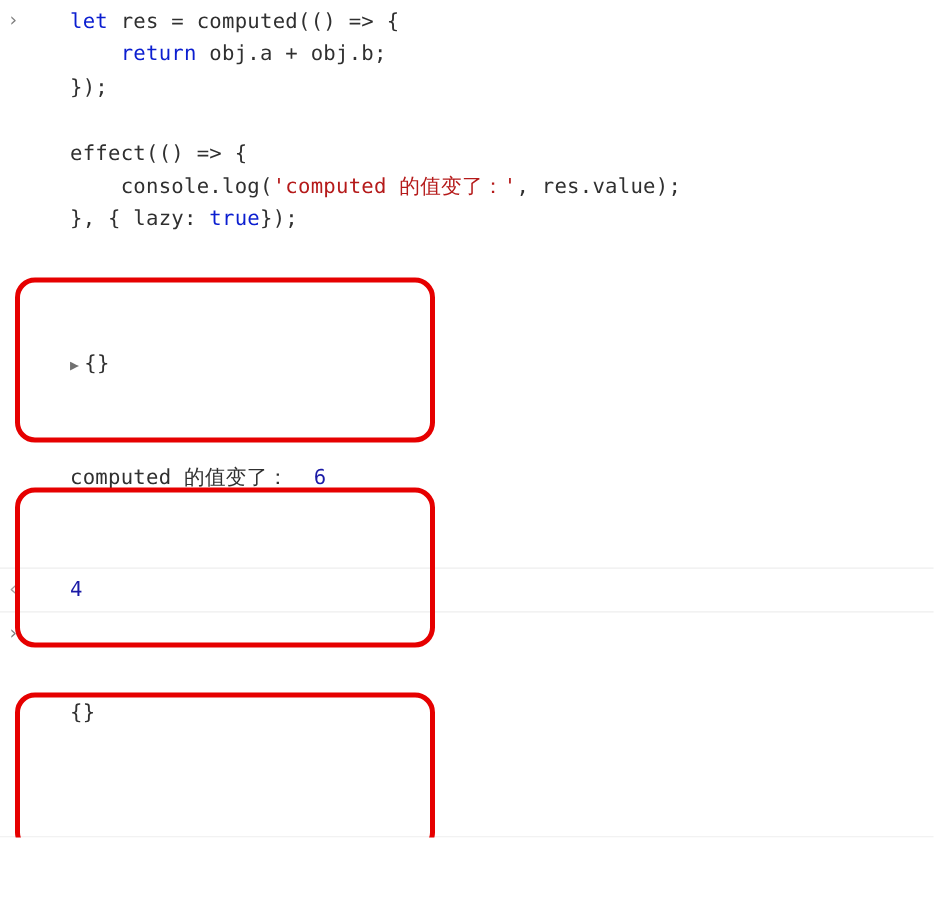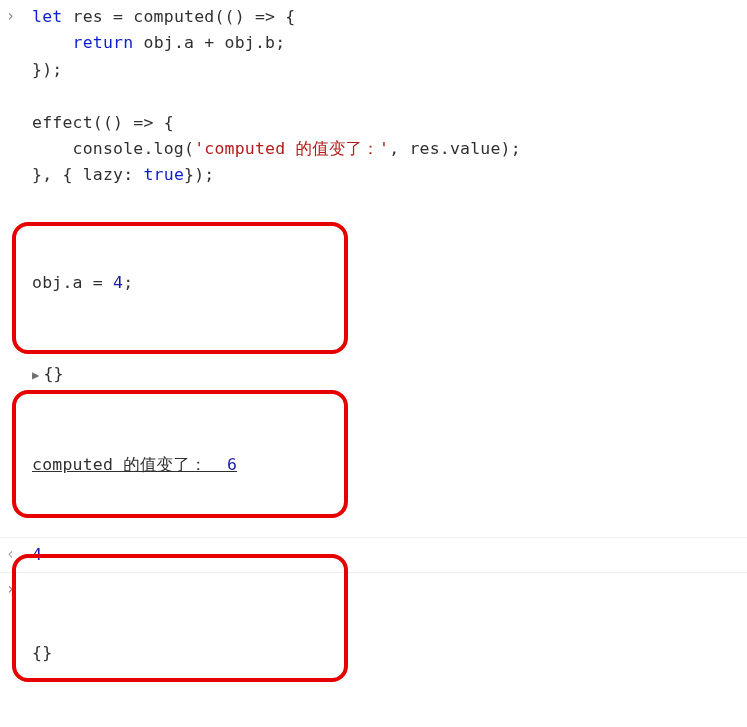--- a/index.html
+++ b/index.html
@@ -11,20 +11,21 @@
     background: #fff;
     color: #303030;
     width: 747px;
   }
   .console { position: relative; }
   .row {
     display: flex;
     align-items: flex-start;
     padding: 4px 0 4px 6px;
     border-bottom: 1px solid #eee;
+    gap: 24px;
   }
   .row.no-border { border-bottom: none; }
   .gutter {
     width: 22px;
     flex-shrink: 0;
     font-family: Menlo, Monaco, Consolas, monospace;
     color: #a0a0a0;
     user-select: none;
     font-size: 15px;
     line-height: 1.6;
@@ -65,23 +66,22 @@
 <span>});</span>
 
 <span>effect(() =&gt; {</span>
 <span>    console.log(</span><span class="str">'computed 的值变了：'</span><span>, res.value);</span>
 <span>}, { lazy: </span><span class="lit">true</span><span>});</span></div>
   </div>
 
   <div class="row" style="padding-top:22px;">
     <div class="gutter"></div>
     <div class="content sub-row">
-      <div class="sub-line"><span>obj.a = </span><span class="num">4</span><span>;</span></div>
       <div class="sub-line" style="padding-top:10px;"><span class="disclosure">▶</span><span>{}</span></div>
-      <div class="sub-line" style="padding-top:10px;text-decoration:underline;"><span>computed 的值变了：  </span><span class="num">6</span></div>
+      <div class="sub-line" style="padding-top:10px;"><span>computed 的值变了：  </span><span class="num">6</span></div>
     </div>
   </div>
   <div class="row">
     <div class="gutter output"></div>
     <div class="content"><span class="num">4</span></div>
   </div>
 
   <div class="row">
     <div class="gutter input"></div>
     <div class="content sub-row">

